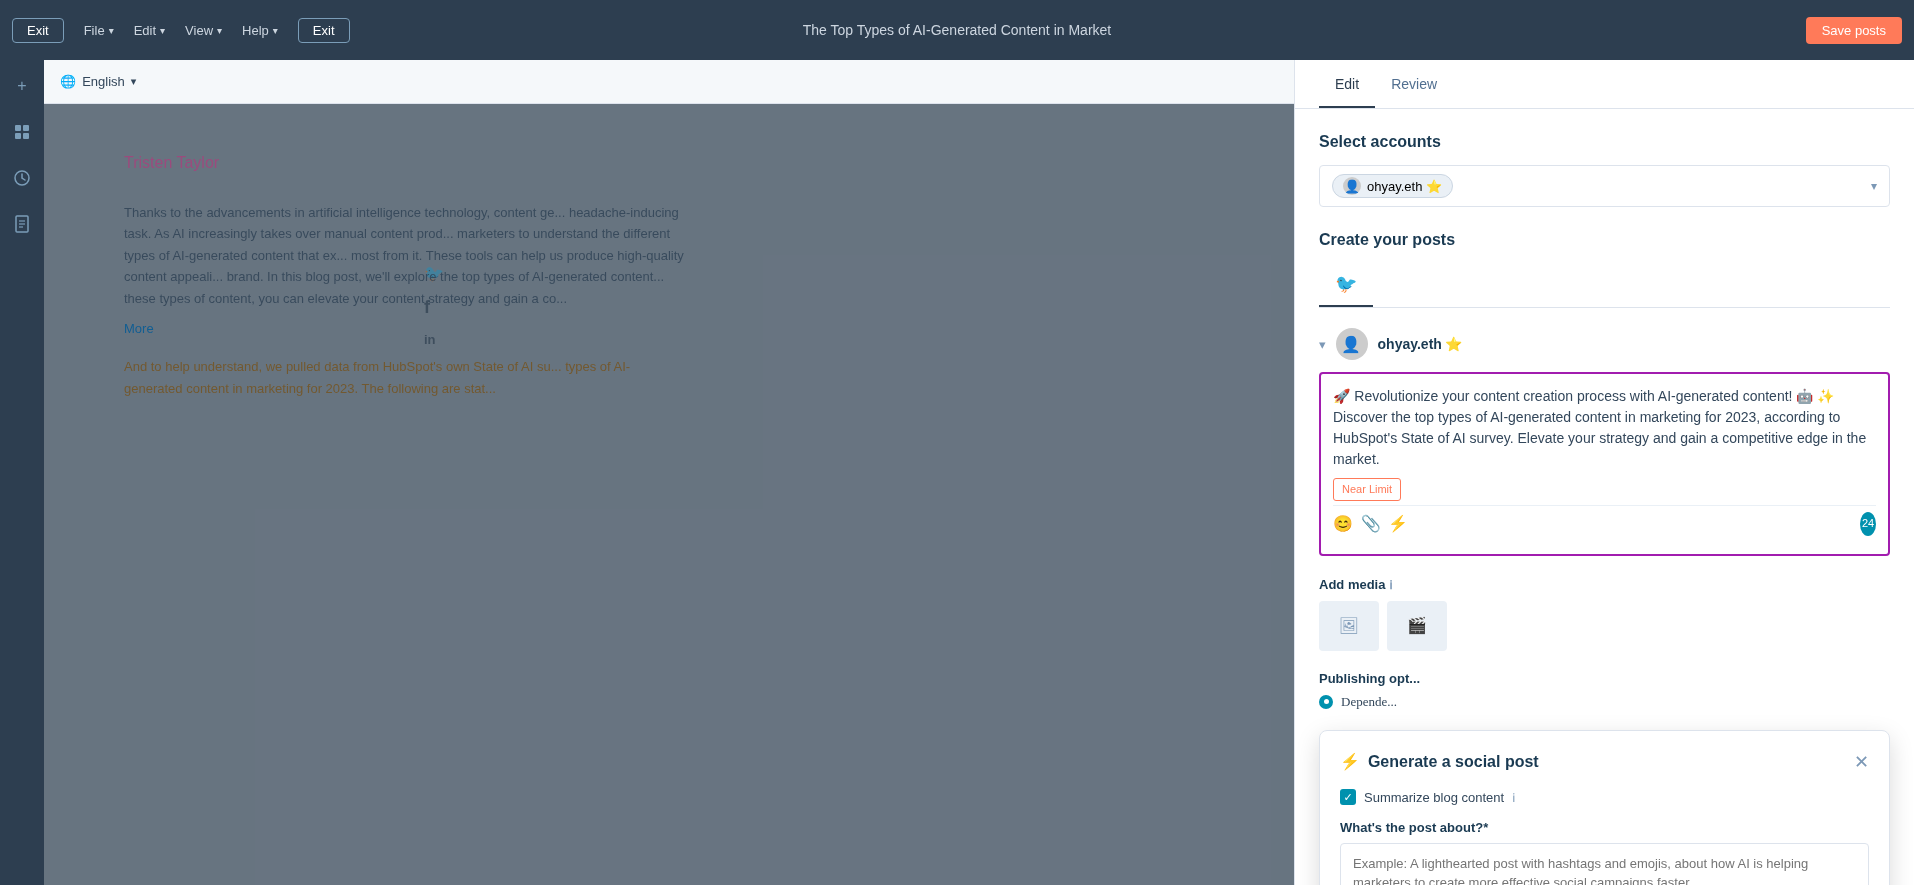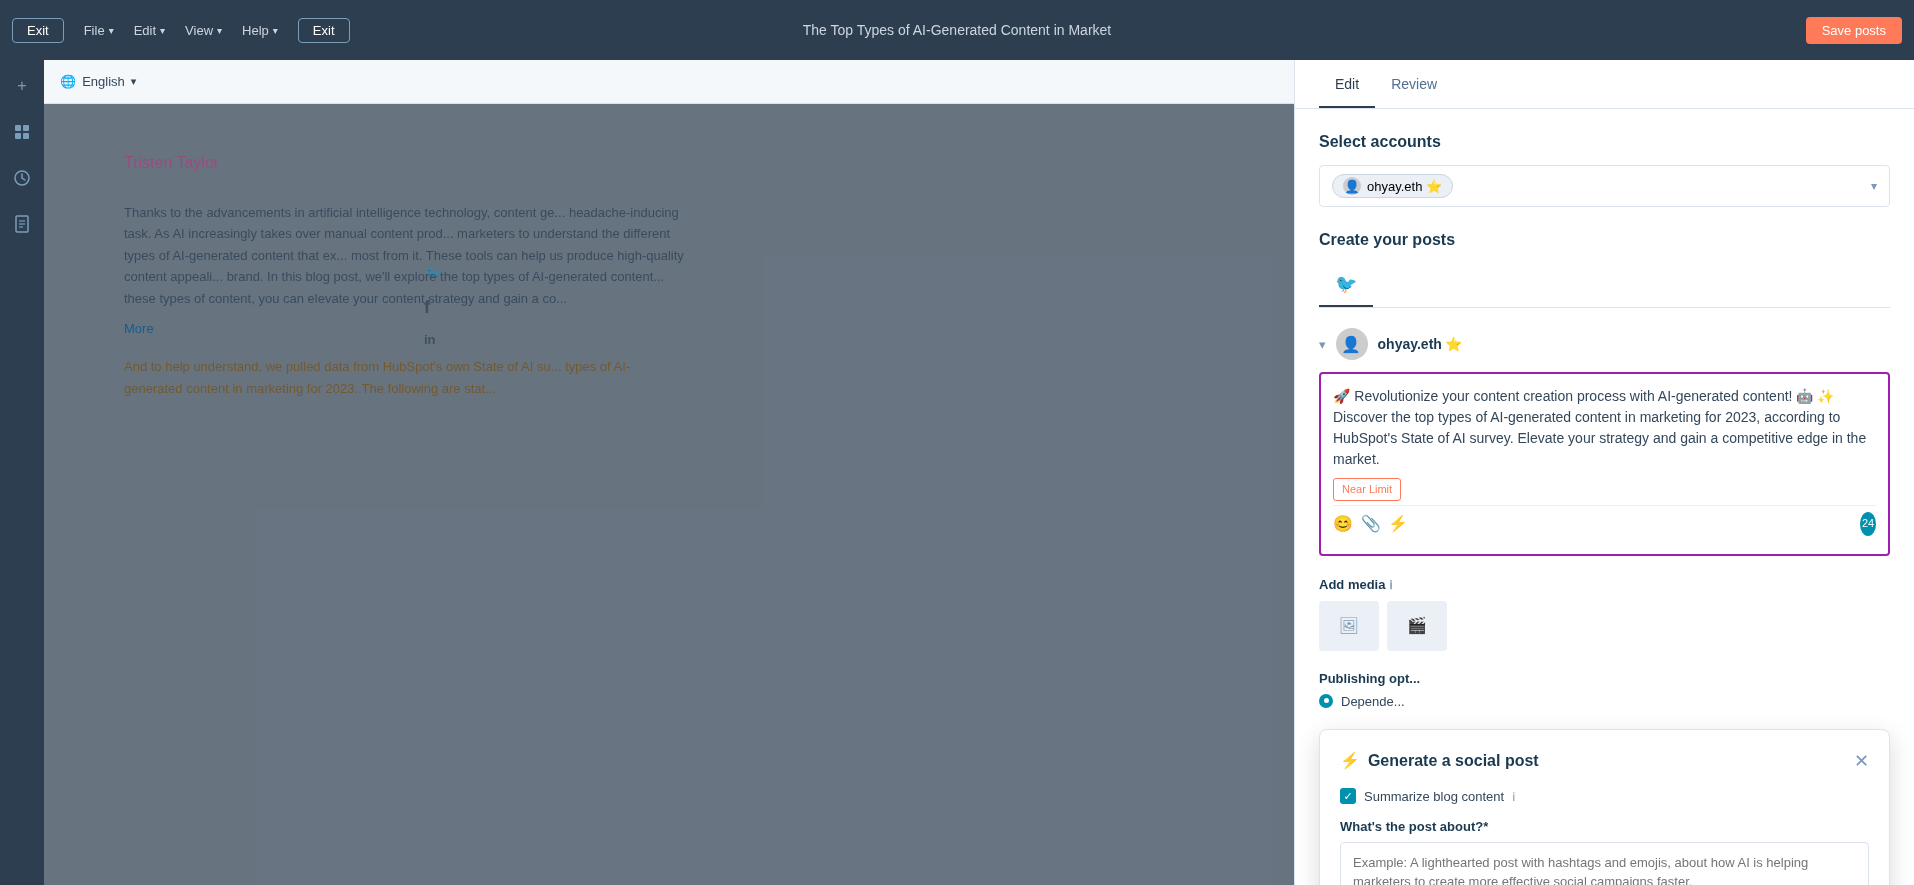--- a/index.html
+++ b/index.html
@@ -160,21 +160,21 @@
     .add-media-label { font-size: 13px; font-weight: 600; color: #1a3a52; margin-bottom: 8px; display: flex; align-items: center; gap: 4px; }
     .media-placeholders { display: flex; gap: 8px; }
     .media-placeholder {
       width: 60px; height: 50px; background: #eaf0f6; border-radius: 4px;
       display: flex; align-items: center; justify-content: center; font-size: 16px; color: #7c98b6;
     }
 
     
     .publishing-section { margin-top: 20px; }
     .publishing-label { font-size: 13px; font-weight: 600; color: #1a3a52; margin-bottom: 8px; }
-    .radio-option { display: flex; align-items: flex-start; gap: 8px; font-size: 13px; color: #33475b; }
+    .radio-option { display: flex; align-items: center; gap: 8px; font-size: 13px; color: #33475b; font-family: Liberation Serif, serif; }
     .radio-dot {
       width: 14px; height: 14px; border-radius: 50%; border: 2px solid #0091ae;
       background: #0091ae; display: flex; align-items: center; justify-content: center;
     }
     .radio-dot-inner { width: 5px; height: 5px; background: #fff; border-radius: 50%; }
 
     
     .generate-overlay {
       position: absolute; right: 40px; bottom: 140px;
       background: #fff; border: 1px solid #dde3ec; border-radius: 8px;

